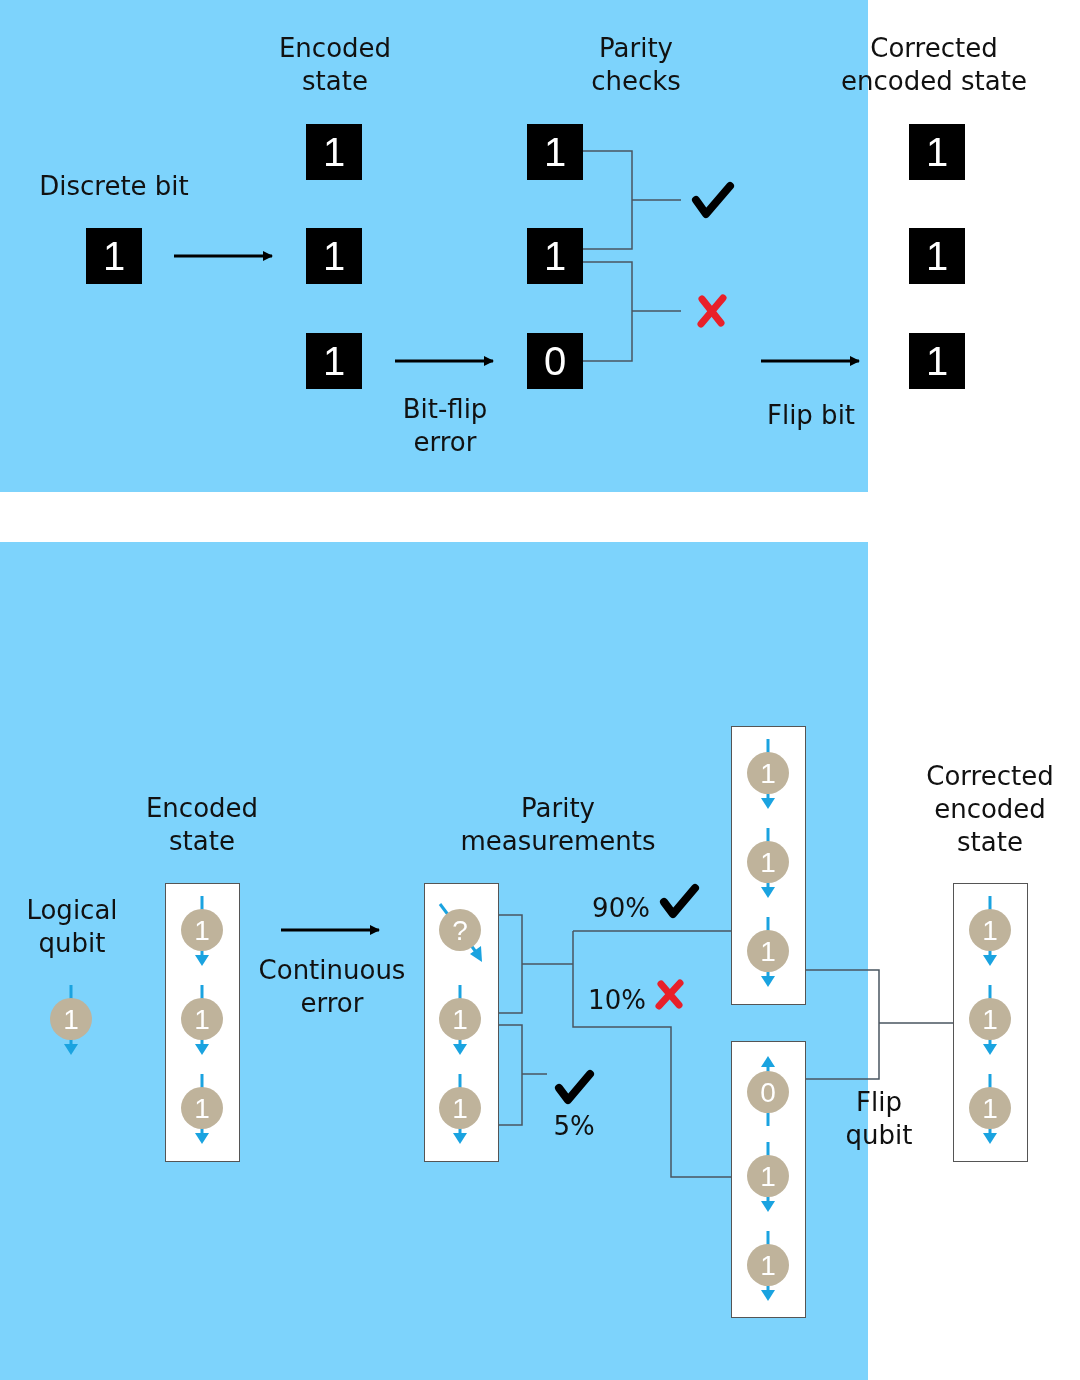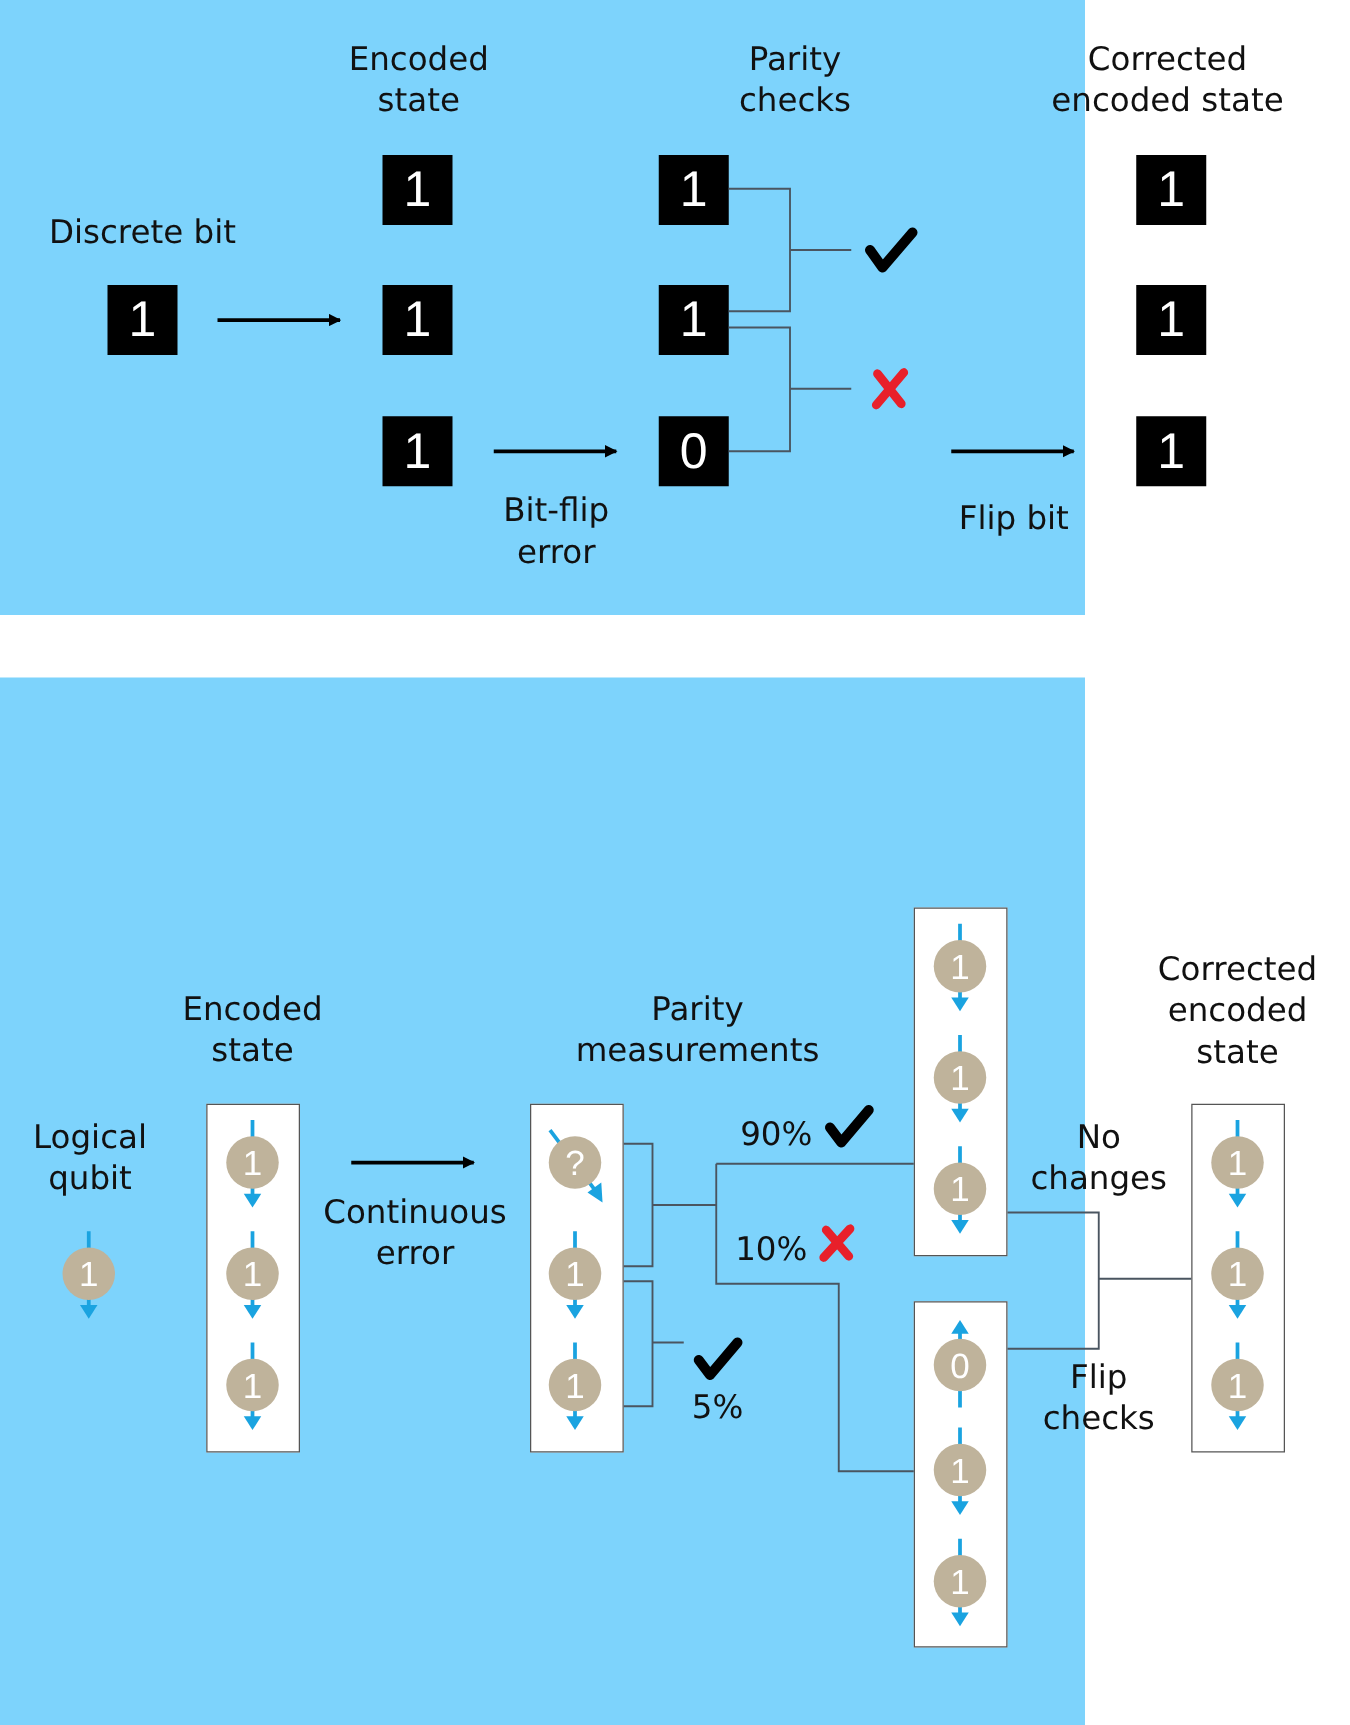--- a/index.html
+++ b/index.html
@@ -62,24 +62,22 @@
 encoded
 state</div>
   <div class="lbl" style="left:202px;top:250px">Encoded
 state</div>
   <div class="lbl" style="left:558px;top:250px">Parity
 measurements</div>
   <div class="lbl" style="left:72px;top:352px">Logical
 qubit</div>
   <div class="lbl" style="left:332px;top:412px">Continuous
 error</div>
-  <div class="lbl" style="left:879px;top:352px">No
-changes</div>
   <div class="lbl" style="left:879px;top:544px">Flip
-checks</div>
+qubit</div>
   <div class="lbl" style="left:621px;top:350px">90%</div>
   <div class="lbl" style="left:617px;top:442px">10%</div>
   <div class="lbl" style="left:574px;top:568px">5%</div>
 
   <div class="qbox" style="left:165px;top:341px;width:75px;height:279px"></div>
   <div class="qbox" style="left:424px;top:341px;width:75px;height:279px"></div>
   <div class="qbox" style="left:731px;top:184px;width:75px;height:279px"></div>
   <div class="qbox" style="left:731px;top:499px;width:75px;height:277px"></div>
   <div class="qbox" style="left:953px;top:341px;width:75px;height:279px"></div>
 

